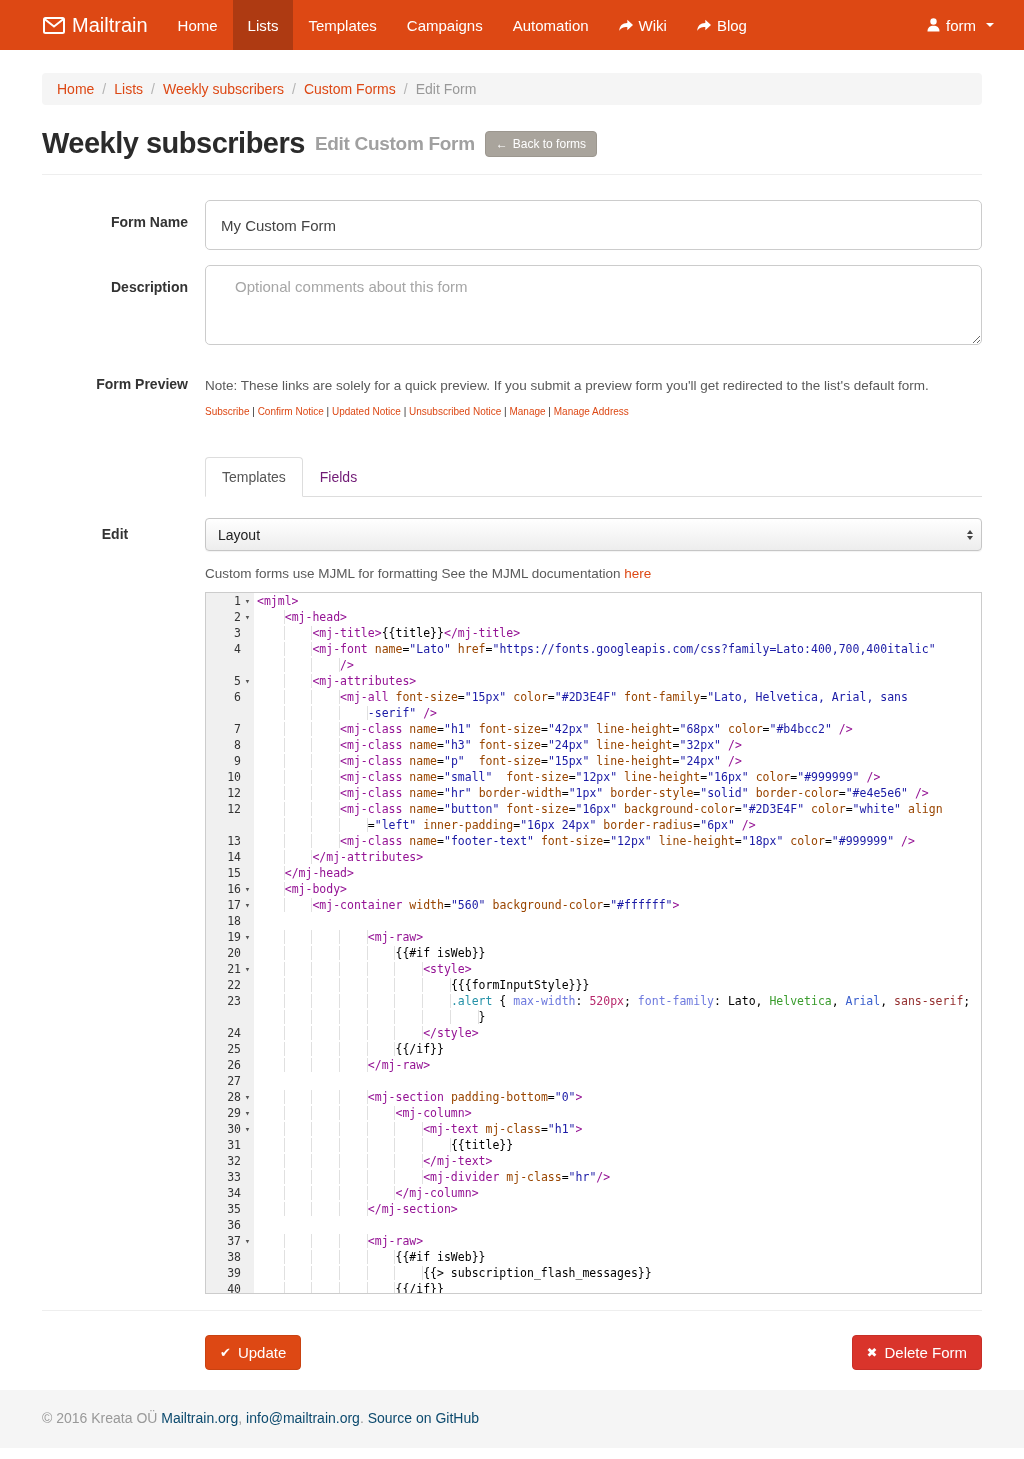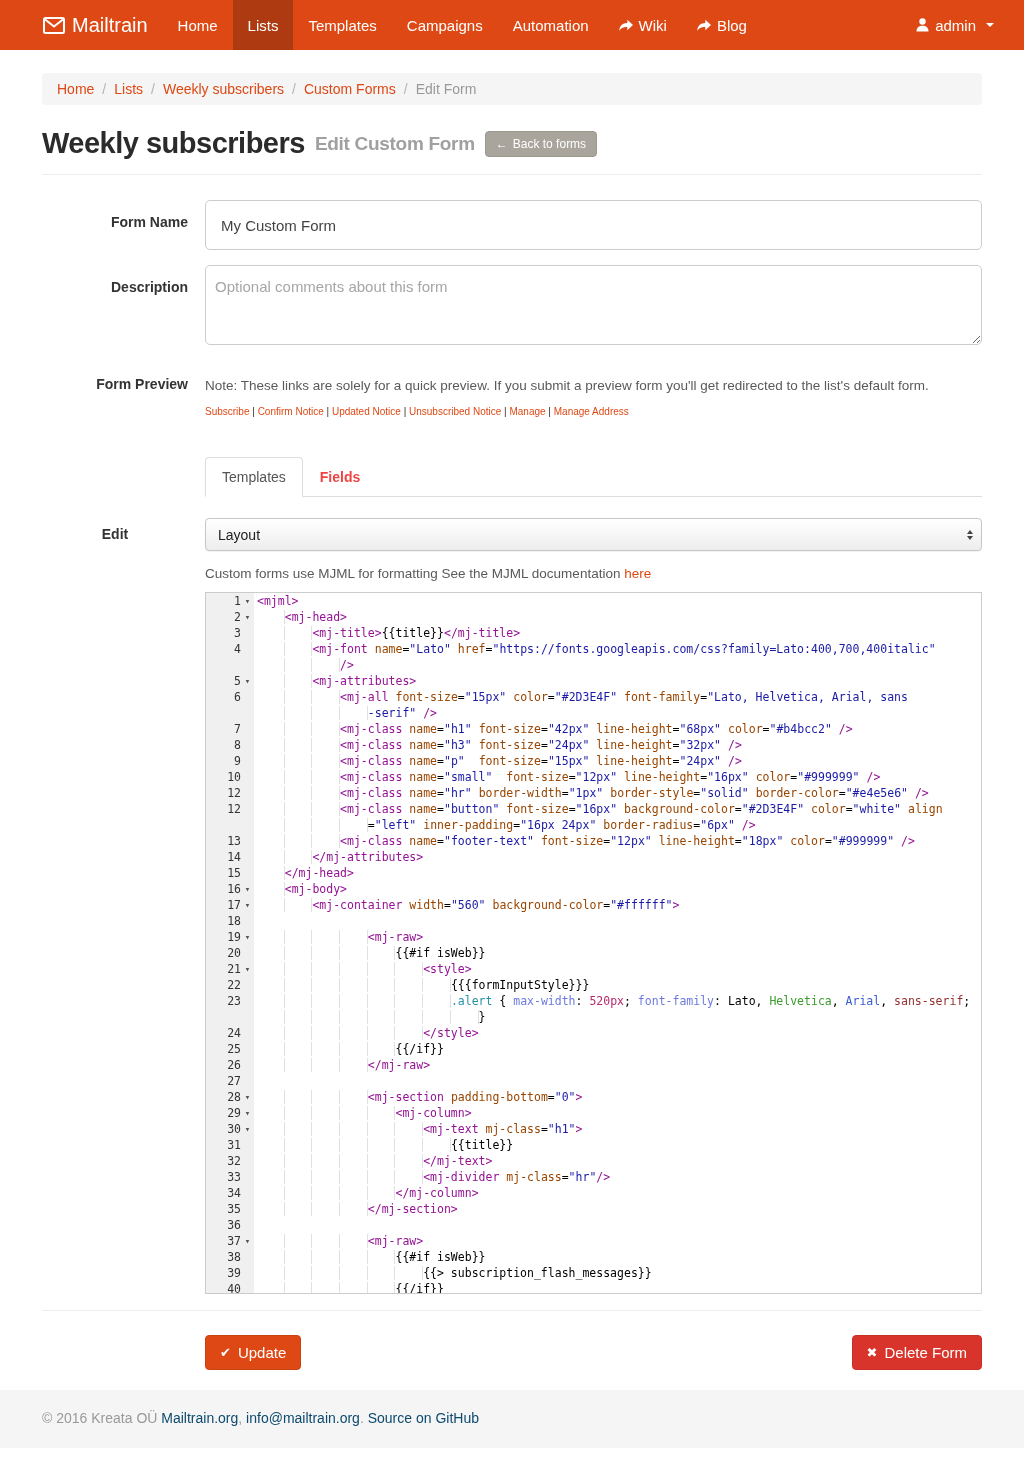--- a/index.html
+++ b/index.html
@@ -32,35 +32,35 @@
 
   hr.rule { border:none; border-top:1px solid #eee; margin-top:14px; }
 
   
   .form-row { display:flex; margin-top:15px; }
   .form-row.first { margin-top:25px; }
   .lbl-col { width:163px; padding-right:17px; text-align:right; font-size:14px; font-weight:bold; color:#333; }
   .fld-col { flex:1; }
   .pad-top-lbl { padding-top:14px; }
   input.text-input { width:100%; height:50px; border:1px solid #ccc; border-radius:5px; padding:6px 15px; font-size:15px; color:#444; font-family:"Liberation Sans", sans-serif; }
-  textarea.text-area { width:100%; height:80px; border:1px solid #ccc; border-radius:5px; padding:12px 9px; font-size:15px; color:#444; resize:vertical; font-family:"Liberation Sans", sans-serif; }
+  textarea.text-area { width:100%; height:80px; border:1px solid #ccc; border-radius:5px; padding:12px 29px; font-size:15px; color:#444; resize:vertical; font-family:"Liberation Sans", sans-serif; }
   textarea.text-area::placeholder, input.text-input::placeholder { color:#a6a6a6; }
 
   .preview-row { margin-top:27px; }
   .preview-note { font-size:13.5px; color:#5a5a5a; padding-top:2px; }
   .preview-links { margin-top:13px; font-size:10px; }
   .preview-links a { color:#DD4814; text-decoration:none; cursor:pointer; }
   .preview-links .plsep { color:#333; }
 
   
   .tabs-row { margin-top:40px; }
   .tabs { display:flex; border-bottom:1px solid #ddd; }
   .tab { font-size:14px; padding:11px 16px; margin-bottom:-1px; cursor:pointer; border:1px solid transparent; border-radius:4px 4px 0 0; }
   .tab.active { color:#555; background:#fff; border-color:#ddd #ddd #fff #ddd; }
-  .tab.inactive { color:#ef4444;font-weight:bold; }
+  .tab.inactive { color:#701a75; }
 
   
   .edit-row { margin-top:21px; align-items:flex-start; }
   .edit-lbl { padding-top:8px;text-align:center; }
   .select { position:relative; width:100%; height:33px; border:1px solid #c6c6c6; border-radius:4px;
             background:linear-gradient(#ffffff, #ededed); display:flex; align-items:center;
             padding:0 24px 0 12px; font-size:14px; color:#222; cursor:pointer; box-shadow:0 1px 1px rgba(0,0,0,0.05); }
   .sel-arrows { position:absolute; right:8px; top:50%; transform:translateY(-50%); display:flex; flex-direction:column; gap:2px; }
   .sel-arrows i { display:block; width:0; height:0; border-left:3.5px solid transparent; border-right:3.5px solid transparent; }
   .sel-arrows .up { border-bottom:4px solid #444; }
@@ -151,21 +151,21 @@
         </div>
       </div>
     <div class="nav-right">
       <div class="nav-item">
         <span class="navicon">
           <svg width="13" height="14" viewBox="0 0 13 14">
               <circle cx="6.5" cy="3.5" r="3.2" fill="#fff"></circle>
               <path d="M0.5 13.5 C0.5 9.5, 3 7.8, 6.5 7.8 C10 7.8, 12.5 9.5, 12.5 13.5 Z" fill="#fff"></path>
             </svg>
         </span>
-        <span>admin</span>
+        <span>form</span>
         <span class="caret"></span>
       </div>
     </div>
   </div>
 </div>
 
 <div class="container">
 
   <div class="breadcrumb">
       <a>Home</a>

